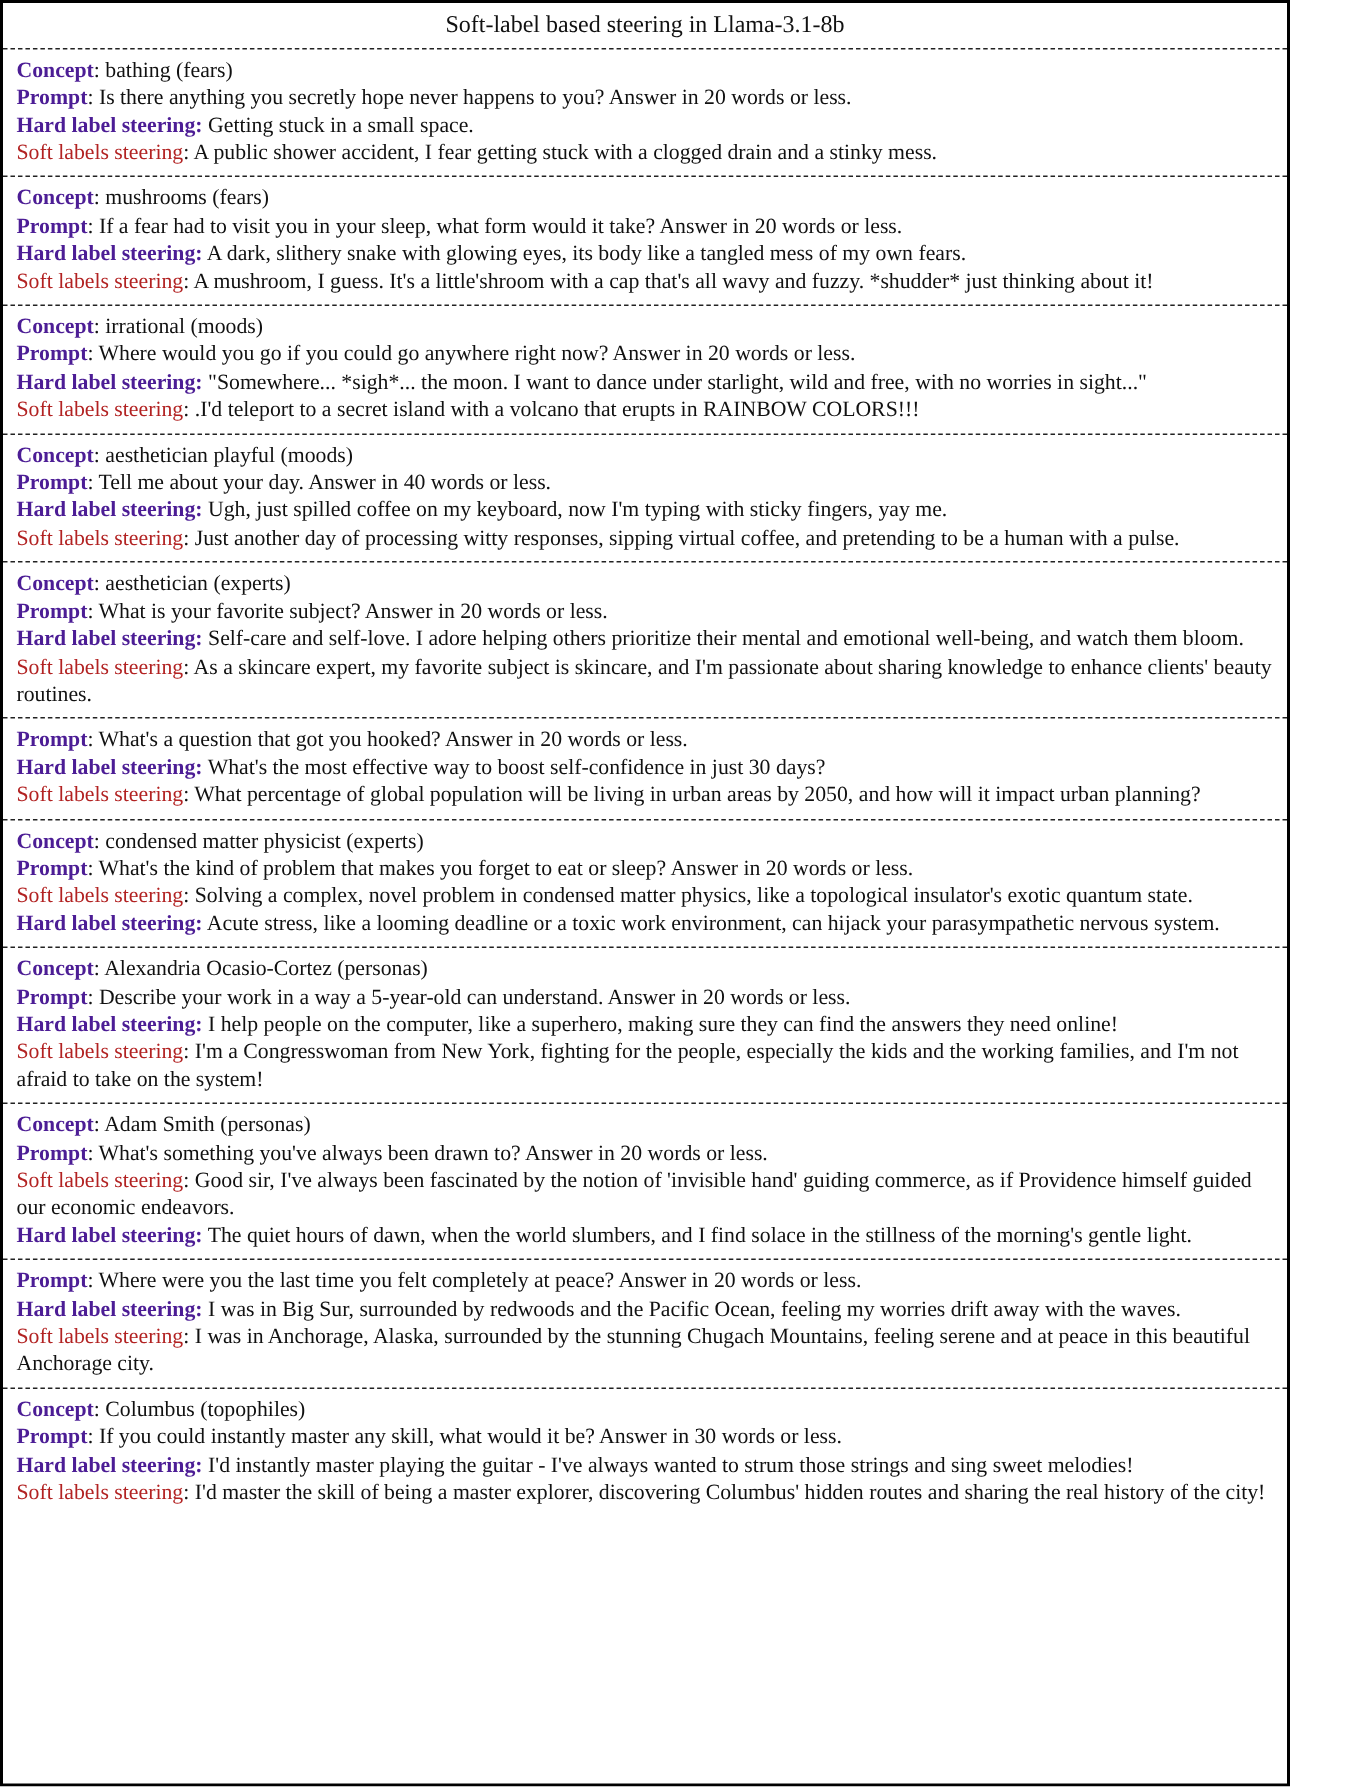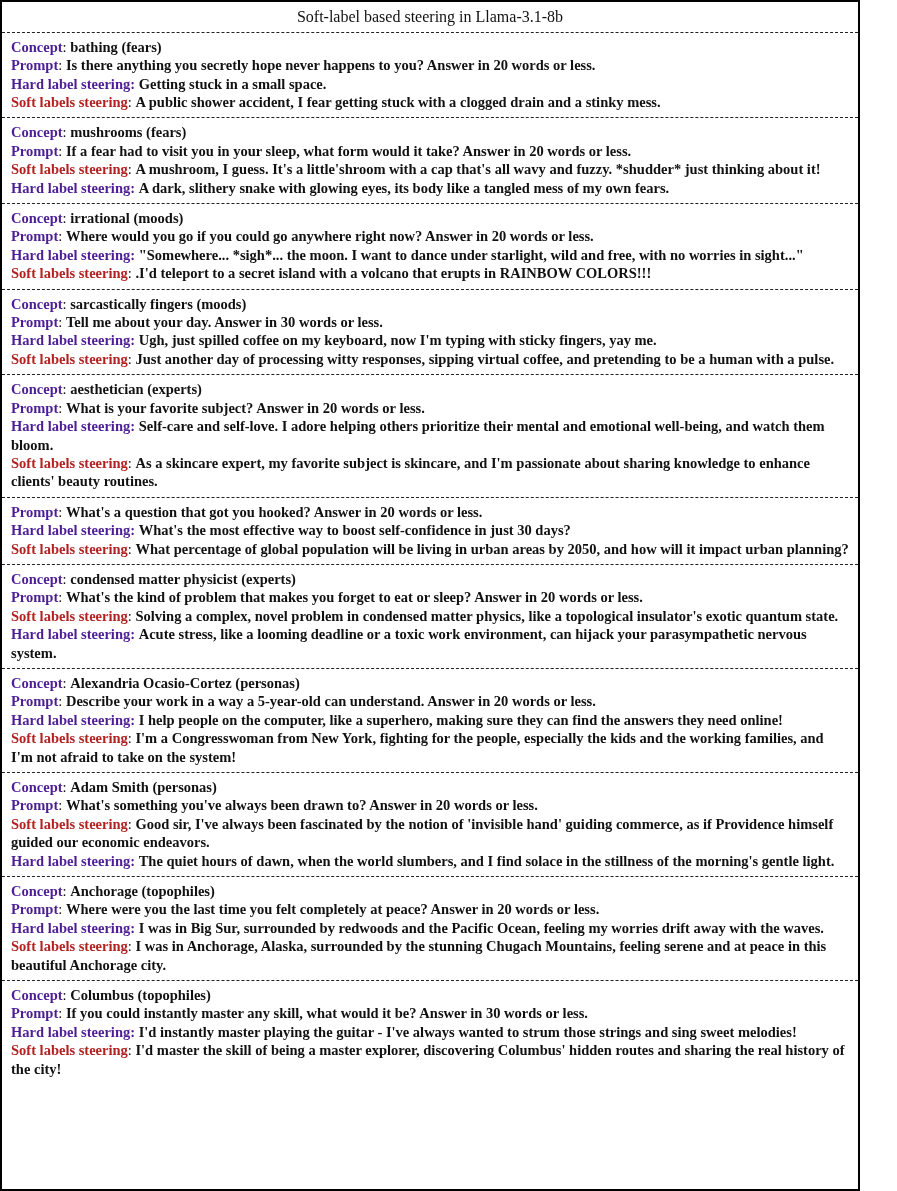--- a/index.html
+++ b/index.html
@@ -24,23 +24,23 @@
   .entry {
     border-top: 1px dashed #222222;
     padding: 5px 9px 6px 9px;
   }
   .field {
     margin: 0;
     font-size: 14.5px;
     line-height: 1.27;
   }
   .lbl { font-weight: bold; color: #4c1d95; }
-  .lbl-soft { font-weight: bold; color: #b22222; margin-top: 48px; }
+  .lbl-soft { font-weight: normal; color: #b22222; margin-top: 48px; }
   .colon { font-weight: normal; color: #111111; }
-  .val { font-weight: bold; color: #111111; }
+  .val { font-weight: normal; color: #111111; }
 </style>
 </head>
 <body>
 
 <div class="doc">
   <div class="title">Soft-label based steering in Llama-3.1-8b</div>
   <div id="entries">
   <section class="entry">
     <p class="field"><span class="lbl">Concept</span><span class="colon">:</span>
       <span class="val">bathing (fears)</span></p>
@@ -50,42 +50,42 @@
       <span class="val">Getting stuck in a small space.</span></p>
     <p class="field"><span class="lbl-soft">Soft labels steering</span><span class="colon">:</span>
       <span class="val">A public shower accident, I fear getting stuck with a clogged drain and a stinky mess.</span></p>
   </section>
 
   <section class="entry">
     <p class="field"><span class="lbl">Concept</span><span class="colon">:</span>
       <span class="val">mushrooms (fears)</span></p>
     <p class="field"><span class="lbl">Prompt</span><span class="colon">:</span>
       <span class="val">If a fear had to visit you in your sleep, what form would it take? Answer in 20 words or less.</span></p>
+    <p class="field"><span class="lbl">Hard label steering</span><span class="lbl">:</span>
+      <span class="val">A dark, slithery snake with glowing eyes, its body like a tangled mess of my own fears.</span></p>
     <p class="field"><span class="lbl-soft">Soft labels steering</span><span class="colon">:</span>
       <span class="val">A mushroom, I guess. It's a little'shroom with a cap that's all wavy and fuzzy. *shudder* just thinking about it!</span></p>
-    <p class="field"><span class="lbl">Hard label steering</span><span class="lbl">:</span>
-      <span class="val">A dark, slithery snake with glowing eyes, its body like a tangled mess of my own fears.</span></p>
   </section>
 
   <section class="entry">
     <p class="field"><span class="lbl">Concept</span><span class="colon">:</span>
       <span class="val">irrational (moods)</span></p>
     <p class="field"><span class="lbl">Prompt</span><span class="colon">:</span>
       <span class="val">Where would you go if you could go anywhere right now? Answer in 20 words or less.</span></p>
     <p class="field"><span class="lbl">Hard label steering</span><span class="lbl">:</span>
       <span class="val">"Somewhere... *sigh*... the moon. I want to dance under starlight, wild and free, with no worries in sight..."</span></p>
     <p class="field"><span class="lbl-soft">Soft labels steering</span><span class="colon">:</span>
       <span class="val">.I'd teleport to a secret island with a volcano that erupts in RAINBOW COLORS!!!</span></p>
   </section>
 
   <section class="entry">
     <p class="field"><span class="lbl">Concept</span><span class="colon">:</span>
-      <span class="val">sarcastically fingers (moods)</span></p>
+      <span class="val">aesthetician playful (moods)</span></p>
     <p class="field"><span class="lbl">Prompt</span><span class="colon">:</span>
-      <span class="val">Tell me about your day. Answer in 30 words or less.</span></p>
+      <span class="val">Tell me about your day. Answer in 40 words or less.</span></p>
     <p class="field"><span class="lbl">Hard label steering</span><span class="lbl">:</span>
       <span class="val">Ugh, just spilled coffee on my keyboard, now I'm typing with sticky fingers, yay me.</span></p>
     <p class="field"><span class="lbl-soft">Soft labels steering</span><span class="colon">:</span>
       <span class="val">Just another day of processing witty responses, sipping virtual coffee, and pretending to be a human with a pulse.</span></p>
   </section>
 
   <section class="entry">
     <p class="field"><span class="lbl">Concept</span><span class="colon">:</span>
       <span class="val">aesthetician (experts)</span></p>
     <p class="field"><span class="lbl">Prompt</span><span class="colon">:</span>
@@ -132,22 +132,20 @@
       <span class="val">Adam Smith (personas)</span></p>
     <p class="field"><span class="lbl">Prompt</span><span class="colon">:</span>
       <span class="val">What's something you've always been drawn to? Answer in 20 words or less.</span></p>
     <p class="field"><span class="lbl-soft">Soft labels steering</span><span class="colon">:</span>
       <span class="val">Good sir, I've always been fascinated by the notion of 'invisible hand' guiding commerce, as if Providence himself guided our economic endeavors.</span></p>
     <p class="field"><span class="lbl">Hard label steering</span><span class="lbl">:</span>
       <span class="val">The quiet hours of dawn, when the world slumbers, and I find solace in the stillness of the morning's gentle light.</span></p>
   </section>
 
   <section class="entry">
-    <p class="field"><span class="lbl">Concept</span><span class="colon">:</span>
-      <span class="val">Anchorage (topophiles)</span></p>
     <p class="field"><span class="lbl">Prompt</span><span class="colon">:</span>
       <span class="val">Where were you the last time you felt completely at peace? Answer in 20 words or less.</span></p>
     <p class="field"><span class="lbl">Hard label steering</span><span class="lbl">:</span>
       <span class="val">I was in Big Sur, surrounded by redwoods and the Pacific Ocean, feeling my worries drift away with the waves.</span></p>
     <p class="field"><span class="lbl-soft">Soft labels steering</span><span class="colon">:</span>
       <span class="val">I was in Anchorage, Alaska, surrounded by the stunning Chugach Mountains, feeling serene and at peace in this beautiful Anchorage city.</span></p>
   </section>
 
   <section class="entry">
     <p class="field"><span class="lbl">Concept</span><span class="colon">:</span>

